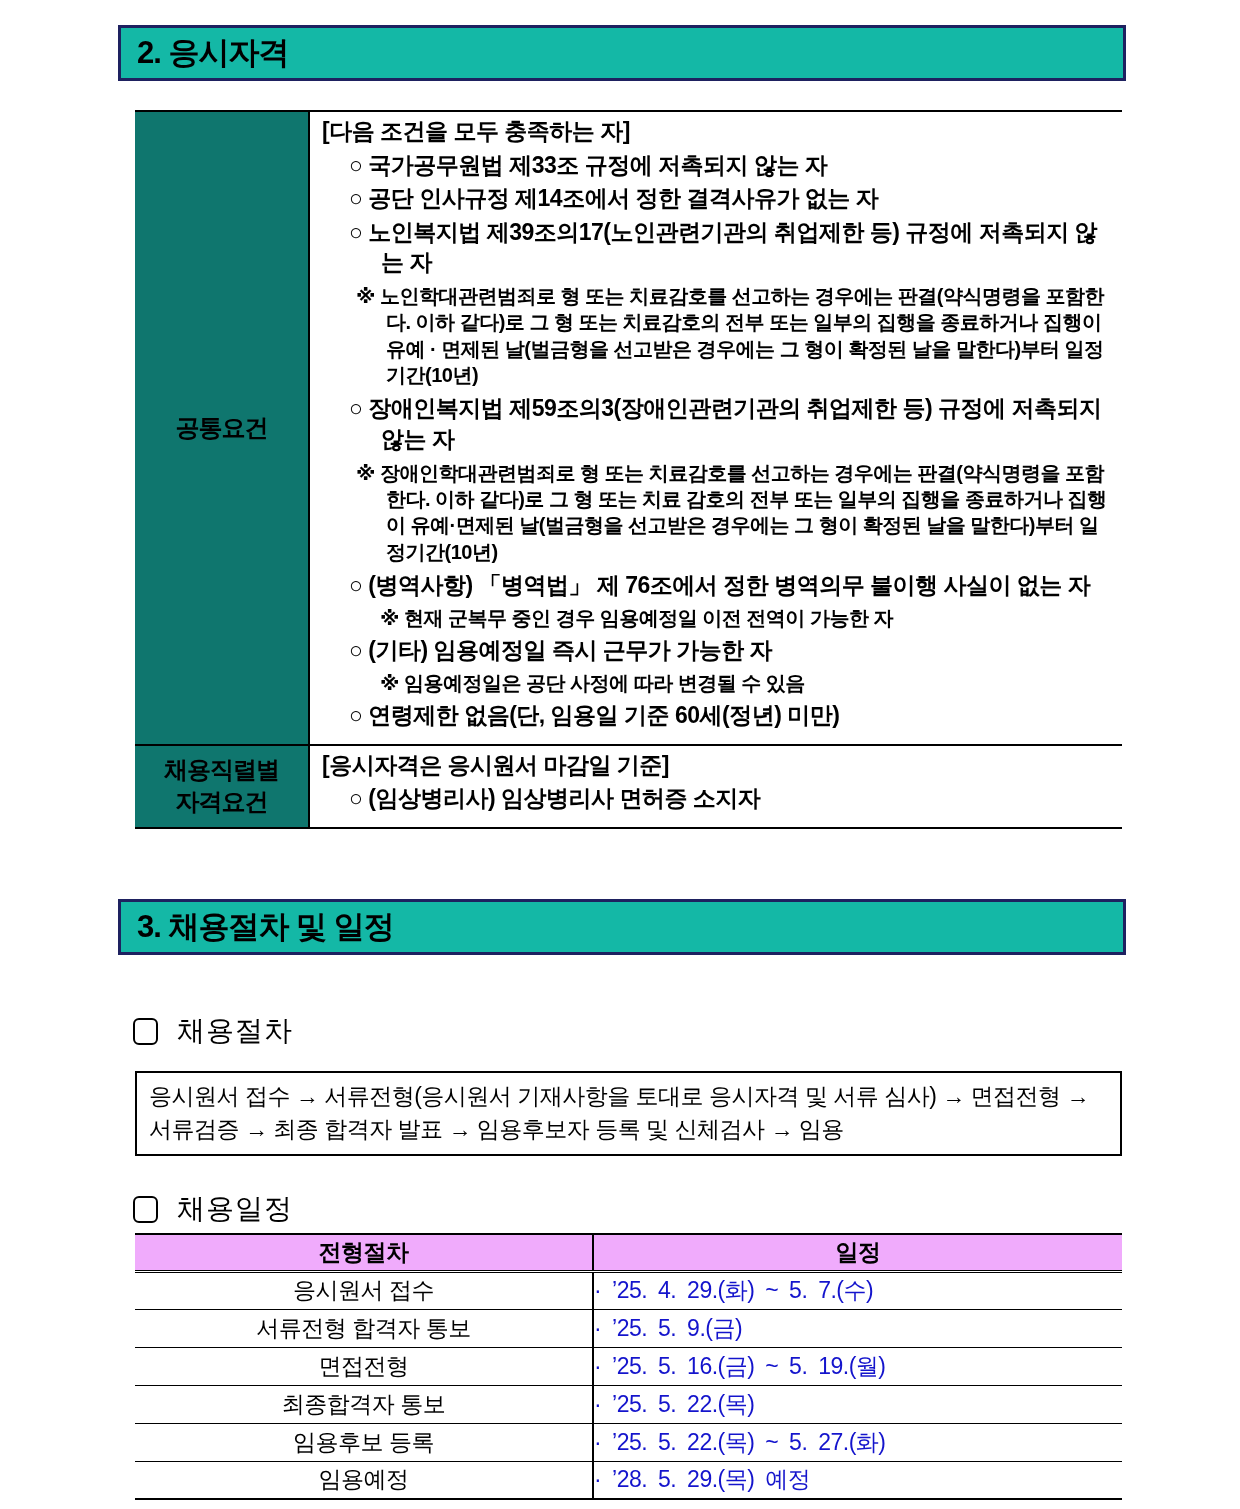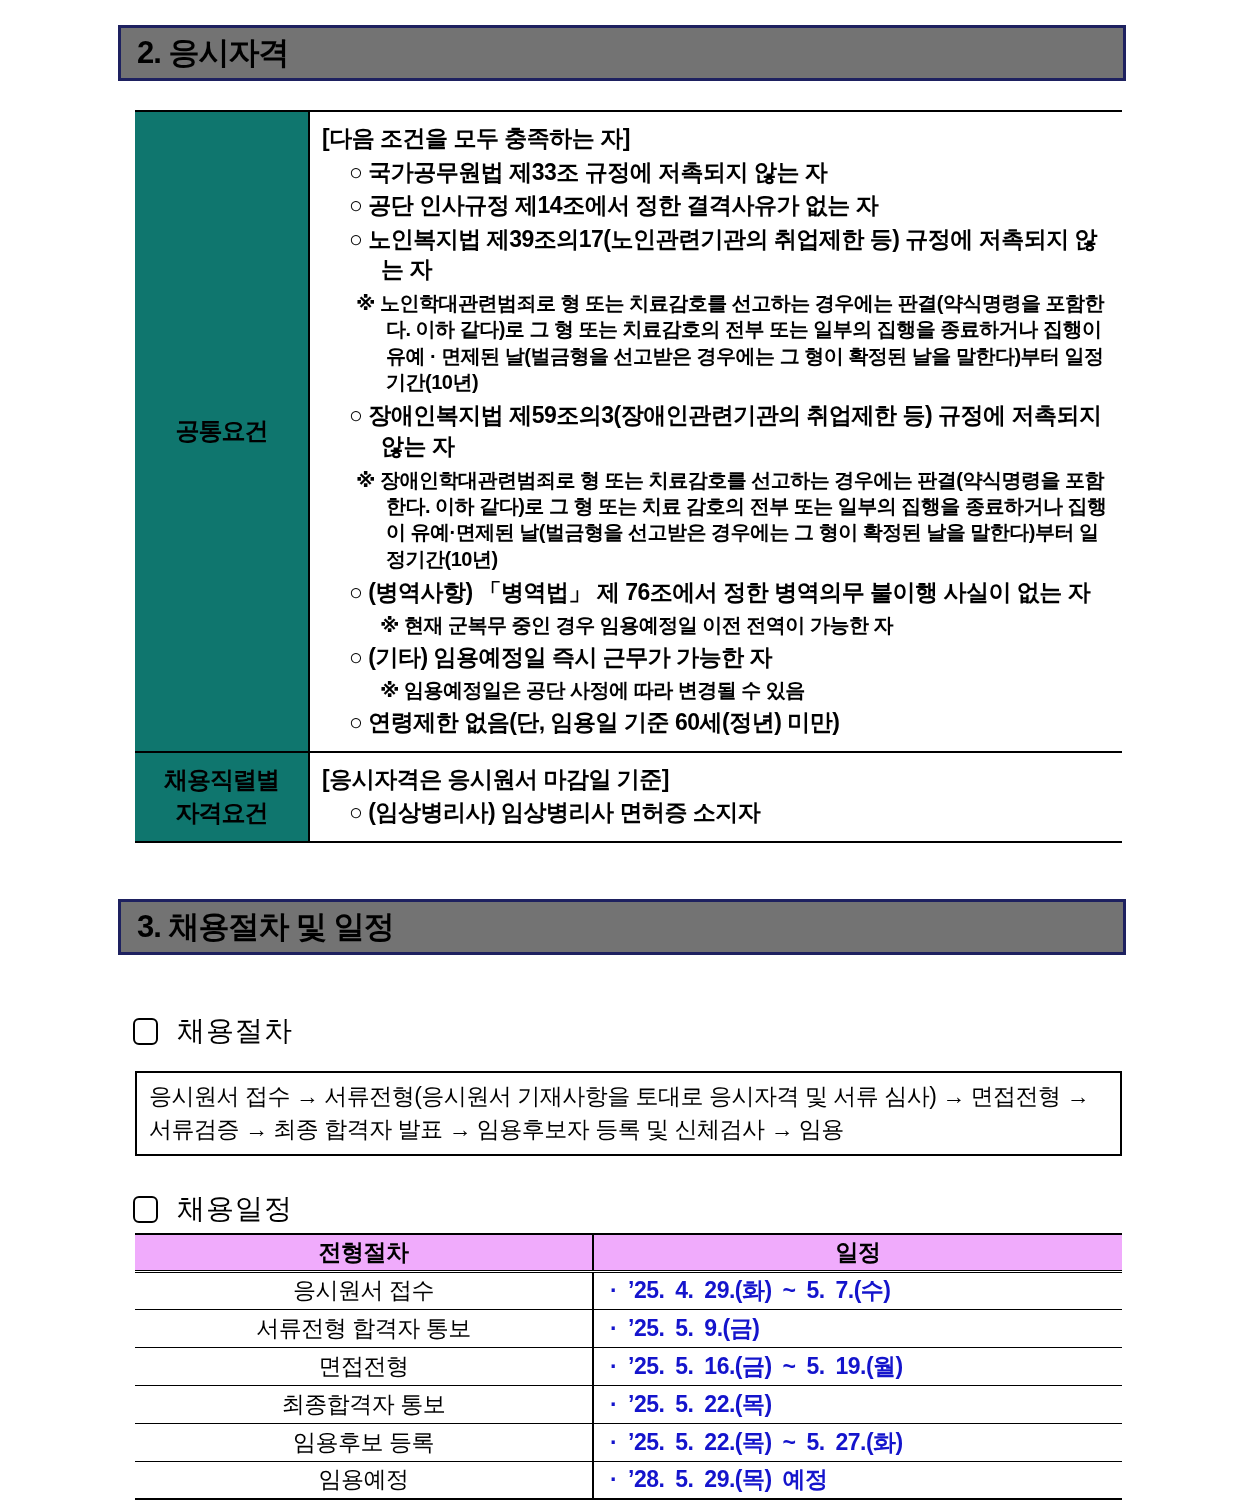--- a/index.html
+++ b/index.html
@@ -9,21 +9,21 @@
     width:1240px; height:1509px;
     background:#ffffff;
     font-family:"Liberation Sans","DejaVu Sans",sans-serif;
     color:#000;
     overflow:hidden;
   }
 
   
   .section-header {
     position:absolute; left:118px; width:1008px; height:56px;
-    background:#737373;
+    background:#14b8a6;
     border:3px solid #1e2160;
     display:flex; align-items:center;
     padding-left:16px;
     font-size:31px; font-weight:bold; letter-spacing:-1px;
   }
   #sec2-header { top:25px; }
   #sec3-header { top:899px; }
 
   
   .qual-table {
@@ -35,21 +35,21 @@
   .qual-label {
     width:175px; flex:0 0 175px;
     background:#0f766e;
     border-right:2px solid #000;
     display:flex; align-items:center; justify-content:center;
     text-align:center;
     font-size:24px; font-weight:bold; letter-spacing:-1px;
     white-space:pre-line; line-height:1.35;
   }
   .qual-content {
-    flex:1; padding:8px 8px 10px 12px;
+    flex:1; padding:1px 8px 10px 12px;
     font-size:23px; line-height:1.33;
     word-break:break-all; letter-spacing:-0.5px;
   }
   .item { margin:3px 0;font-weight:bold; }
   .item.title  { font-weight:bold; }
   .item.bullet { padding-left:59px; text-indent:-32px; }
   .item.note   { font-size:20px; line-height:1.32; padding-left:64px; text-indent:-30px; margin:5px 0; }
   .item.subnote{ font-size:20px; line-height:1.32; padding-left:86px; text-indent:-28px; margin:4px 0; }
 
   
@@ -93,22 +93,22 @@
   .sched-table td:first-child { border-right:2px solid #000; }
   .sched-table col.c1 { width:458px; }
   .sched-table col.c2 { width:529px; }
   .sched-table td {
     height:38px;
     border-bottom:1px solid #000;
   }
   .sched-table tr:last-child td { border-bottom:2px solid #000; }
   .sched-table td.step { text-align:center; }
   .sched-table td.date {
-    color:#1414cc; padding-left:16px;
-    word-spacing:5px; white-space:pre;font-weight:bold;
+    color:#1414cc; 
+    word-spacing:5px; white-space:pre;
   }
 </style>
 </head>
 <body>
 
 <div class="page">
 
   <div class="section-header" id="sec2-header">
     <span>2. 응시자격</span>
   </div>

